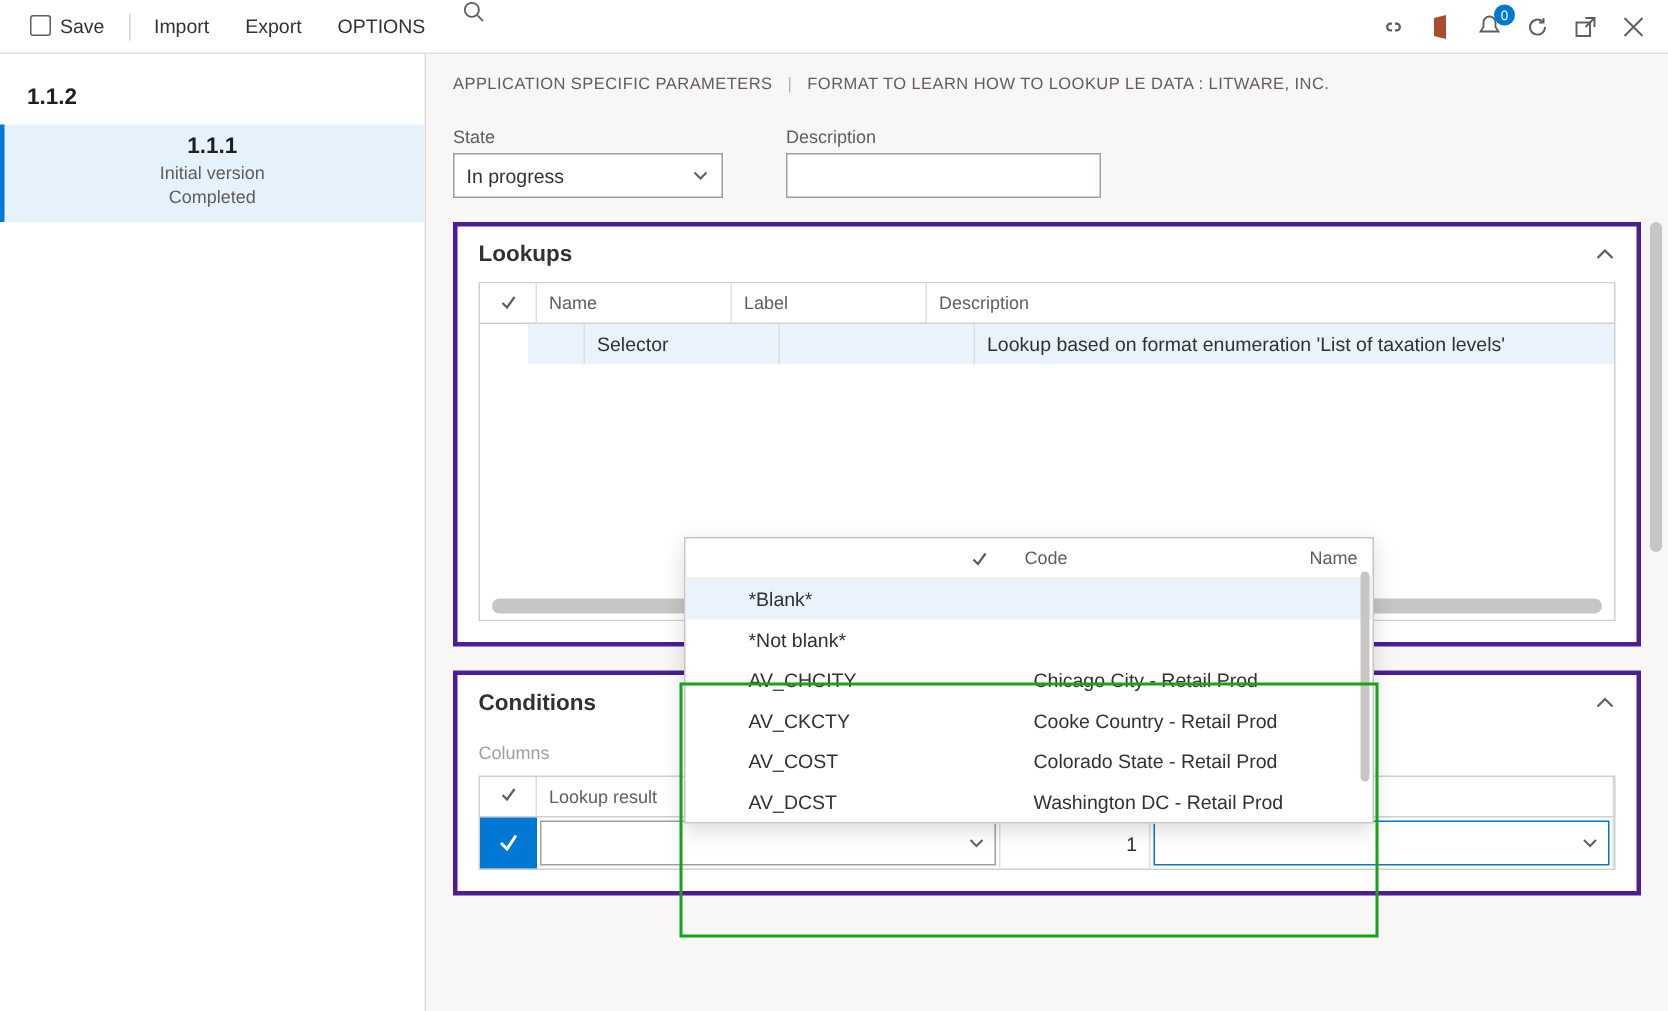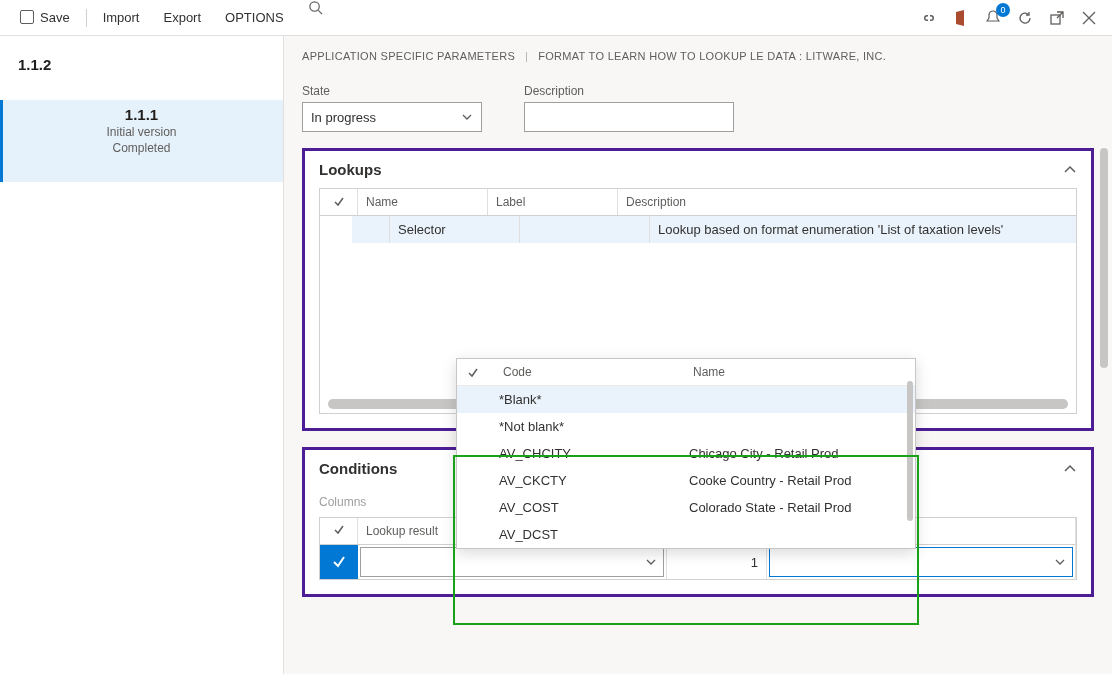--- a/index.html
+++ b/index.html
@@ -15,21 +15,21 @@
   .topbar .right { margin-left: auto; display: flex; align-items: center; gap: 14px; padding-right: 6px; }
   .topbar .icon { width: 18px; height: 18px; display: flex; align-items: center; justify-content: center; color: #605e5c; cursor: pointer; }
   .badge { position: relative; }
   .badge-count { position: absolute; top: -6px; right: -8px; background: #0078d4; color: #fff; font-size: 9px; border-radius: 8px; min-width: 14px; height: 14px; line-height: 14px; text-align: center; padding: 0 3px; }
 
   
   .main { display: flex; height: calc(100% - 36px); }
   .sidebar { width: 284px; border-right: 1px solid #e1dfdd; padding-top: 14px; }
   .content { flex: 1; background: #f8f7f6; padding: 14px 18px 14px 18px; position: relative; overflow: hidden; display:flex; flex-direction:column; }
 
-  .ver-block { padding: 6px 18px 27px 18px; }
+  .ver-block { padding: 6px 18px 10px 18px; }
   .ver-block.selected { background: #e6f2fb; border-left: 3px solid #0078d4; padding-left: 15px; text-align: center; }
   .ver-num { font-size: 15px; font-weight: 600; color: #201f1e; }
   .ver-sub { font-size: 12px; color: #605e5c; margin-top: 2px; }
 
   .breadcrumb { font-size: 11px; letter-spacing: .3px; color: #605e5c; margin-bottom: 22px; display:flex; align-items:center; gap:10px;}
   .breadcrumb .sep { color: #b3b0ad; }
 
   .field-row { display: flex; gap: 42px; margin-bottom: 16px; }
   .field { display: flex; flex-direction: column; }
   .field-label { font-size: 12px; color: #605e5c; margin-bottom: 4px; }
@@ -64,21 +64,21 @@
   .cond-grid { border:1px solid #d2d0ce; margin:0 14px 14px 14px;}
   .cond-grid .hdr { display:flex; border-bottom:1px solid #d2d0ce;}
   .cond-grid .hdr .cell { padding:6px 8px; font-size:12px; color:#605e5c; border-right:1px solid #e1dfdd;}
   .cond-grid .row { display:flex;}
   .cond-row-sel { background:#0078d4; width:38px; display:flex; align-items:center; justify-content:center;}
   .cond-cell { flex:1; border-right:1px solid #e1dfdd; display:flex; align-items:center;}
   .cond-dd { flex:1; height:30px; border:1px solid #a19f9d; display:flex; align-items:center; justify-content:space-between; padding:0 6px; margin:2px; cursor:pointer;}
 
   
   .popup { position:absolute; left:456px; top:358px; width:460px; background:#fff; border:1px solid #c8c6c4; box-shadow:0 4px 14px rgba(0,0,0,.15); z-index:50;}
-  .popup .hdr { display:flex; padding:6px 10px; font-size:12px; color:#605e5c; border-bottom:1px solid #edebe9;}
+  .popup .hdr { display:flex; padding:6px 10px; font-size:12px; color:#605e5c; border-bottom:1px solid #edebe9;justify-content:flex-end;}
   .popup .hdr .pcode { width:190px; margin-left:24px;}
   .popup .prow { display:flex; padding:6px 10px; font-size:13px; color:#323130; align-items:center; cursor:pointer;}
   .popup .prow .pcode { width:190px; margin-left:32px;}
   .popup .prow .pname { flex:1; }
   .popup .prow.sel { background:#eaf3fb;}
   .popup-scroll { position:absolute; right:2px; top:22px; width:6px; height:140px; background:#c8c6c4; border-radius:3px;}
   .highlight-box { position:absolute; left:453px; top:455px; width:466px; height:170px; border:2px solid #17a217; z-index:60; pointer-events:none;}
 
   svg { display:block;}
 </style>
@@ -284,16 +284,17 @@
   <div class="prow">
     <span class="pcode">AV_CKCTY</span>
     <span class="pname">Cooke Country - Retail Prod</span>
   </div>
   <div class="prow">
     <span class="pcode">AV_COST</span>
     <span class="pname">Colorado State - Retail Prod</span>
   </div>
   <div class="prow">
     <span class="pcode">AV_DCST</span>
+    <span class="pname">Washington DC - Retail Prod</span>
   </div>
 </div>
 
 <div class="highlight-box"></div>
 
 </body></html>

